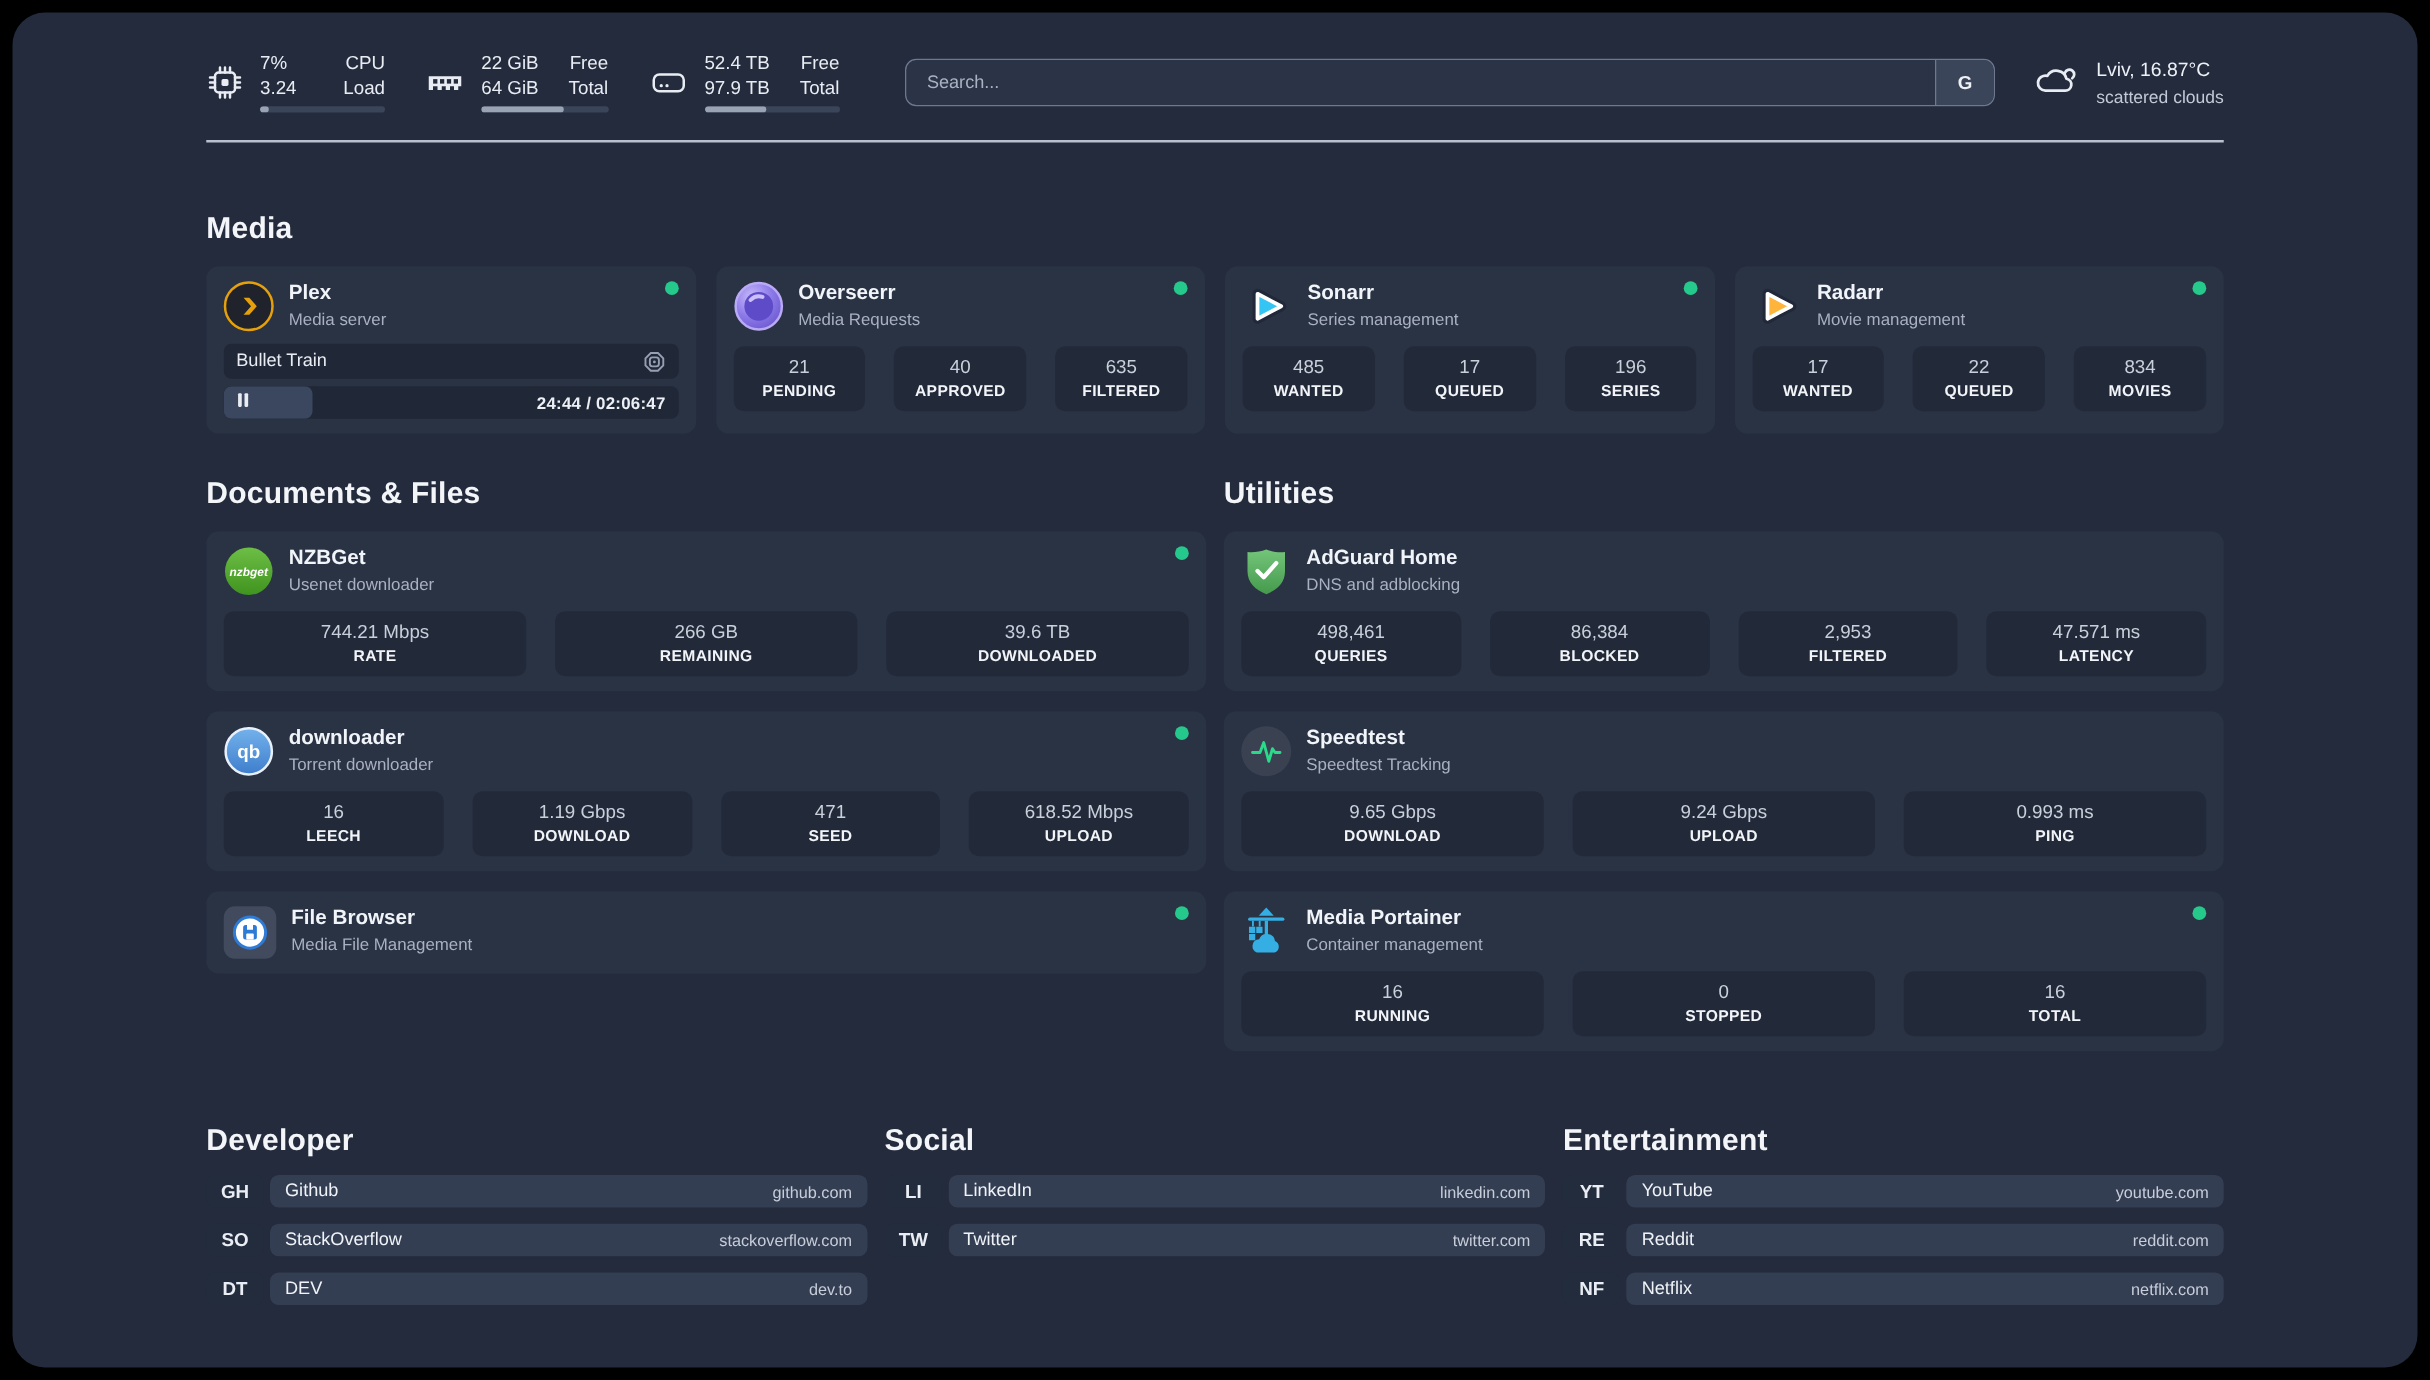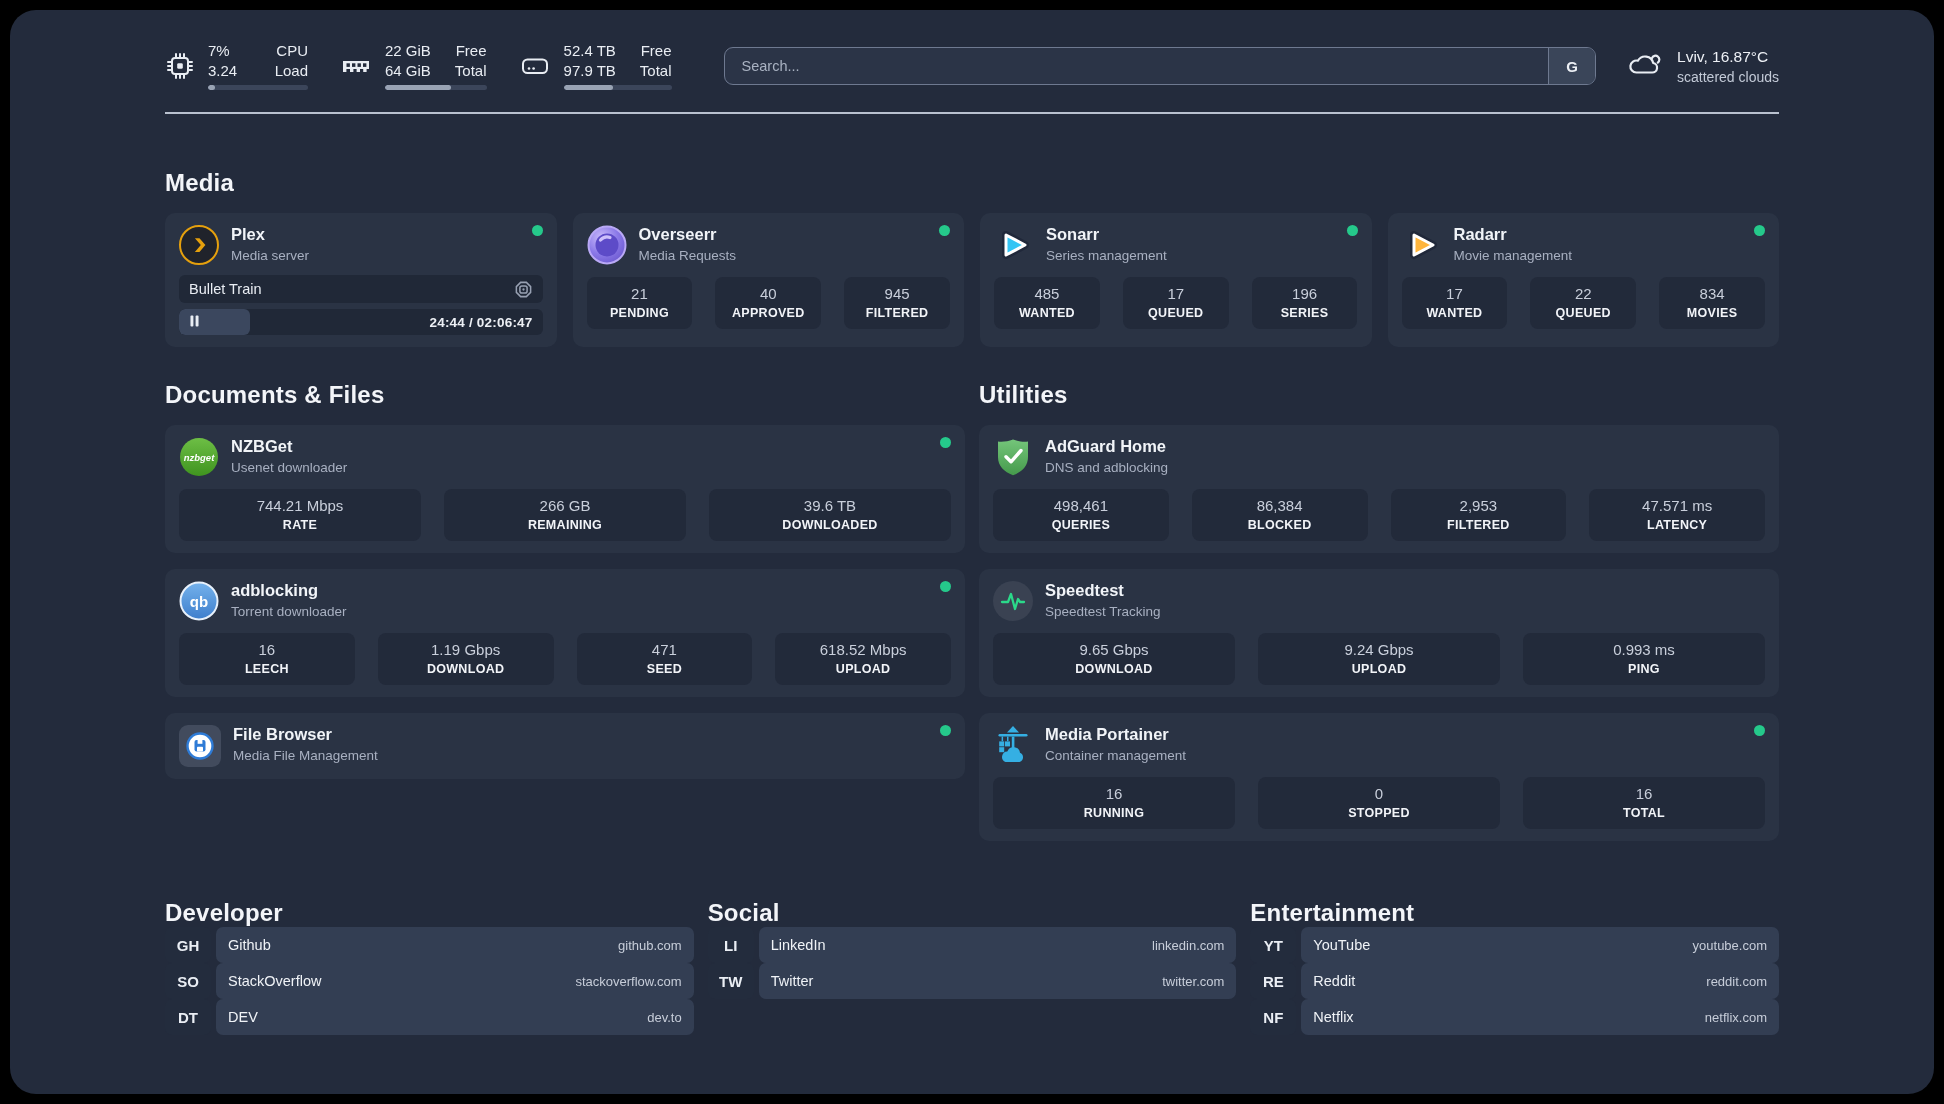--- a/index.html
+++ b/index.html
@@ -83,21 +83,21 @@
 
   
   .icon-circle { width:40px; height:40px; border-radius:50%; display:flex; align-items:center; justify-content:center; }
   .plex-circle { background:#20232B; border:2px solid #E5A00D; }
   .speedtest-circle { background:#3A4252; }
   .fb-tile { width:42px; height:42px; border-radius:9px; background:#424B5D;
     display:flex; align-items:center; justify-content:center; }
 
   
   .bookmarks { display:grid; grid-template-columns:repeat(3,1fr); gap:14px; margin-top:58px; }
-  .bm-row { display:flex; gap:5px; height:36px; cursor:pointer; }
+  .bm-row { display:flex; gap:5px; height:26px; margin-top:13px; cursor:pointer; }
   .bm-abbr { width:46px; background:#232C3D; border-radius:7px; display:flex; align-items:center;
     justify-content:center; font-weight:700; font-size:15px; color:#EAEEF4; flex:0 0 auto; }
   .bm-pill { flex:1; background:#333E53; border-radius:7px; display:flex; align-items:center; padding:0 12px; }
   .bm-name { font-size:14.5px; color:#F0F3F7; }
   .bm-url { margin-left:auto; font-size:13px; color:#C7CDD9; }
 </style>
 </head>
 <body>
 
 <div class="page">
@@ -269,21 +269,21 @@
         <div class="stats">
           <div class="stat">
             <div class="stat-value">21</div>
             <div class="stat-label">PENDING</div>
           </div>
           <div class="stat">
             <div class="stat-value">40</div>
             <div class="stat-label">APPROVED</div>
           </div>
           <div class="stat">
-            <div class="stat-value">945</div>
+            <div class="stat-value">635</div>
             <div class="stat-label">FILTERED</div>
           </div>
         </div>
       </div>
 
       <div class="card">
         <div class="card-head">
           <div class="app-icon">
             <svg width="40" height="40" viewBox="0 0 40 40">
               <path d="M12 10L31 20 12 30z" fill="none" stroke="#20283A" stroke-width="8" stroke-linejoin="round"></path>
@@ -392,21 +392,21 @@
                   <linearGradient id="qbg" x1="0" y1="0" x2="0" y2="1">
                 <stop offset="0%" stop-color="#74B2EC"></stop>
                     <stop offset="100%" stop-color="#3E7ECC"></stop>
               </linearGradient>
                 </defs>
               <circle cx="20" cy="20" r="18.5" fill="url(#qbg)" stroke="#E8F1FB" stroke-width="2"></circle>
               <text x="20" y="25.5" text-anchor="middle" font-size="15" font-weight="700" font-family="Liberation Sans, sans-serif" fill="#FFFFFF">qb</text>
             </svg>
           </div>
           <div class="app-names">
-            <div class="app-name">adblocking</div>
+            <div class="app-name">downloader</div>
             <div class="app-sub">Torrent downloader</div>
           </div>
           <div class="dot"></div>
         </div>
         <div class="stats">
           <div class="stat">
             <div class="stat-value">16</div>
             <div class="stat-label">LEECH</div>
           </div>
           <div class="stat">

